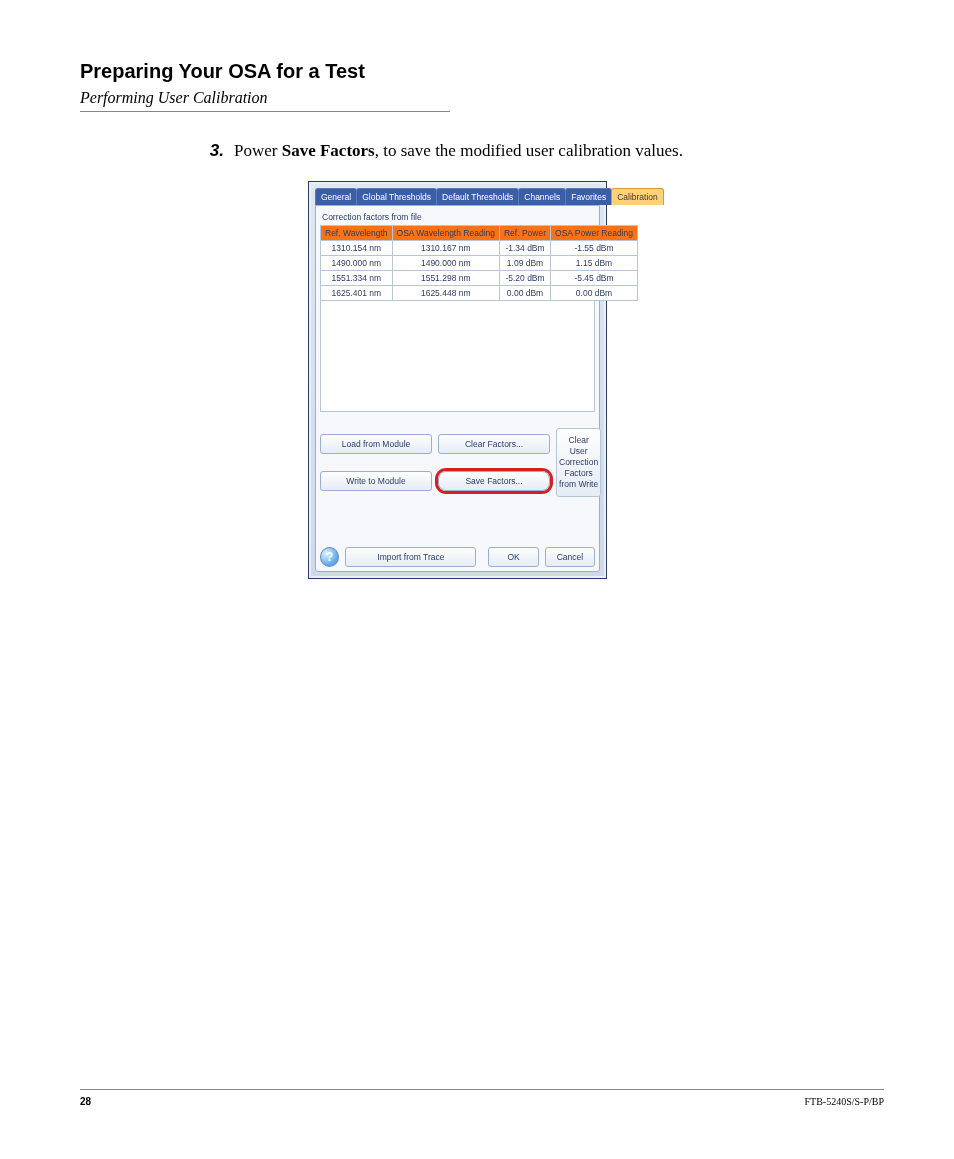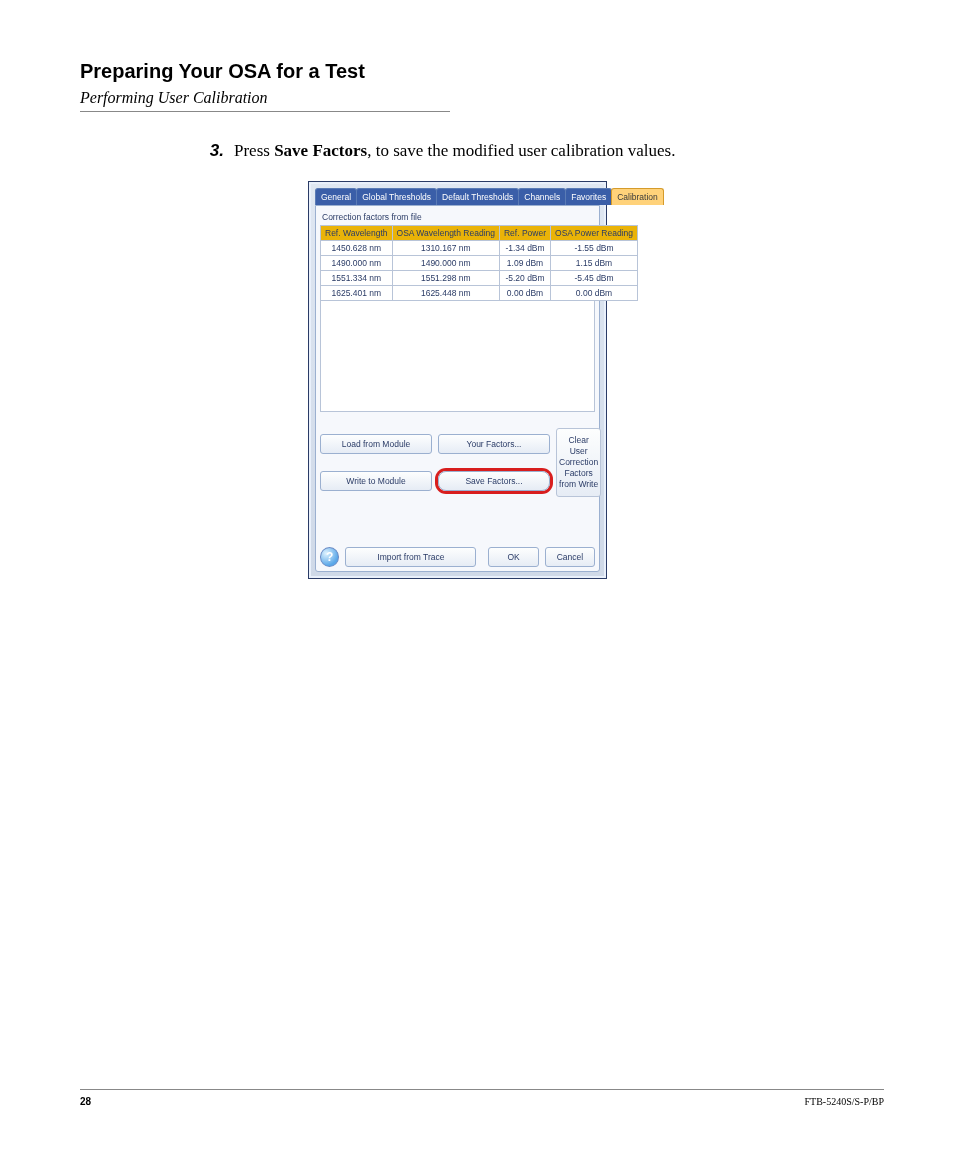--- a/index.html
+++ b/index.html
@@ -109,21 +109,21 @@
     font-size: 8.5px;
     background: #fff;
   }
   table.grid th, table.grid td {
     border: 1px solid #b8c4d8;
     padding: 2px 4px;
     text-align: center;
     color: #2a3b66;
     white-space: nowrap;
   }
-  table.grid th { background: #eab308; font-weight: 400; }
+  table.grid th { background: #f97316; font-weight: 400; }
   .table-space {
     height: 110px;
     border: 1px solid #b8c4d8;
     border-top: none;
     background: #fff;
   }
   .btn-area {
     display: grid;
     grid-template-columns: 112px 112px 1fr;
     gap: 6px 6px;
@@ -201,21 +201,21 @@
 <body>
 
 <div class="page">
   <div class="heading">Preparing Your OSA for a Test</div>
   <div class="subheading">Performing User Calibration</div>
   <hr class="rule">
 
   <div class="step-row">
     <div class="step-num">3.</div>
     <div class="step-text">
-      <span>Press </span><b>Save Factors</b><span>, to save the modified user calibration values.</span>
+      <span>Power </span><b>Save Factors</b><span>, to save the modified user calibration values.</span>
     </div>
   </div>
 
   <div class="shot-wrap">
     <div class="tabs">
       <div class="tab">General</div>
       <div class="tab">Global Thresholds</div>
       <div class="tab">Default Thresholds</div>
       <div class="tab">Channels</div>
       <div class="tab">Favorites</div>
@@ -227,21 +227,21 @@
         <thead>
           <tr>
             <th>Ref. Wavelength</th>
             <th>OSA Wavelength Reading</th>
             <th>Ref. Power</th>
             <th>OSA Power Reading</th>
           </tr>
         </thead>
         <tbody>
           <tr>
-            <td>1450.628 nm</td>
+            <td>1310.154 nm</td>
             <td>1310.167 nm</td>
             <td>-1.34 dBm</td>
             <td>-1.55 dBm</td>
           </tr>
           <tr>
             <td>1490.000 nm</td>
             <td>1490.000 nm</td>
             <td>1.09 dBm</td>
             <td>1.15 dBm</td>
           </tr>
@@ -256,21 +256,21 @@
             <td>1625.448 nm</td>
             <td>0.00 dBm</td>
             <td>0.00 dBm</td>
           </tr>
         </tbody>
       </table>
       <div class="table-space"></div>
 
       <div class="btn-area">
         <div class="btn">Load from Module</div>
-        <div class="btn">Your Factors...</div>
+        <div class="btn">Clear Factors...</div>
         <div class="clear-text" style="grid-row: span 2;">Clear User Correction Factors from Write</div>
         <div class="btn">Write to Module</div>
         <div class="btn highlight">Save Factors...</div>
       </div>
 
       <div class="bottom-row">
         <div class="help-icon">?</div>
         <div class="btn import">Import from Trace</div>
         <div class="spacer"></div>
         <div class="btn small">OK</div>

